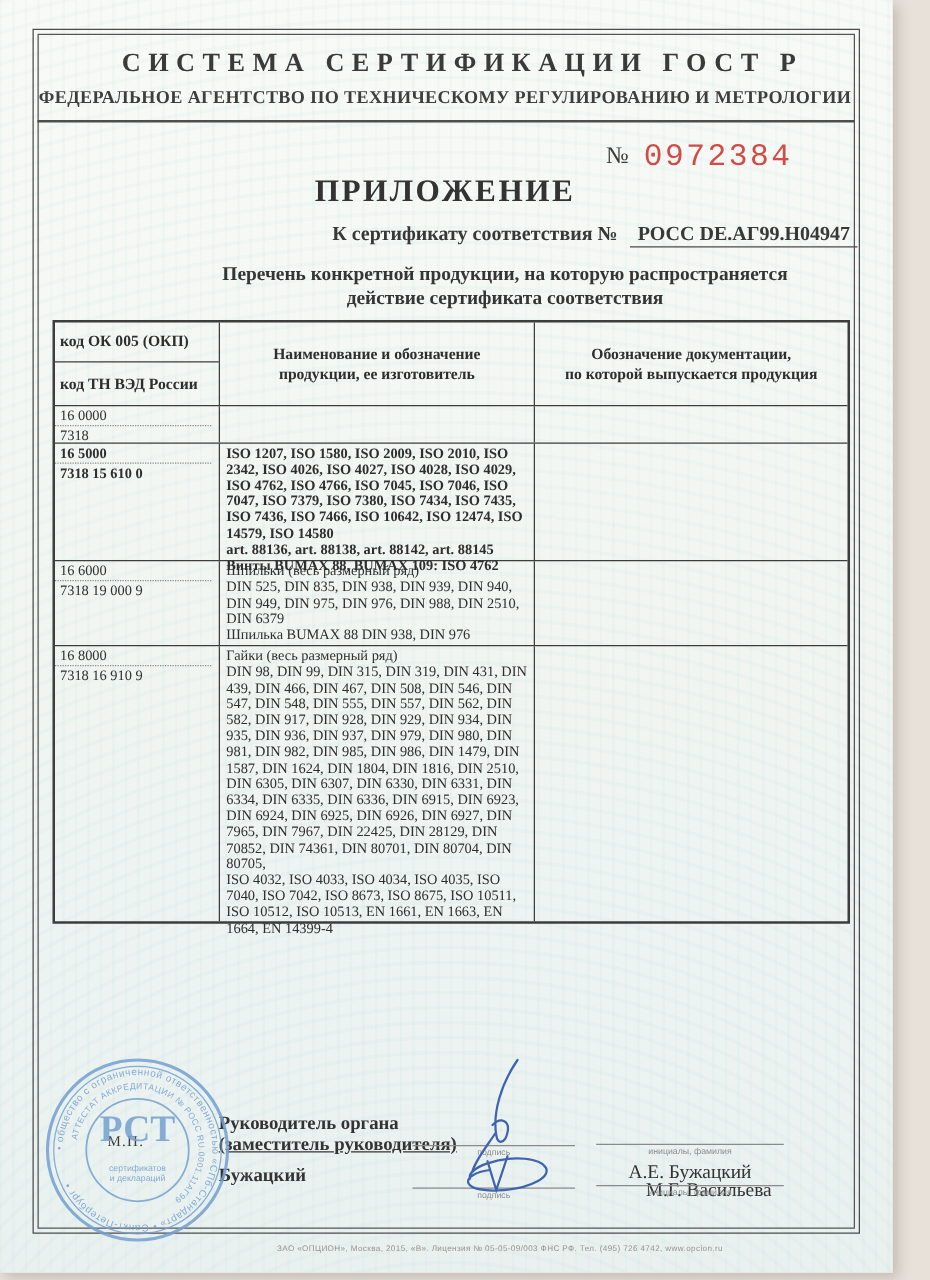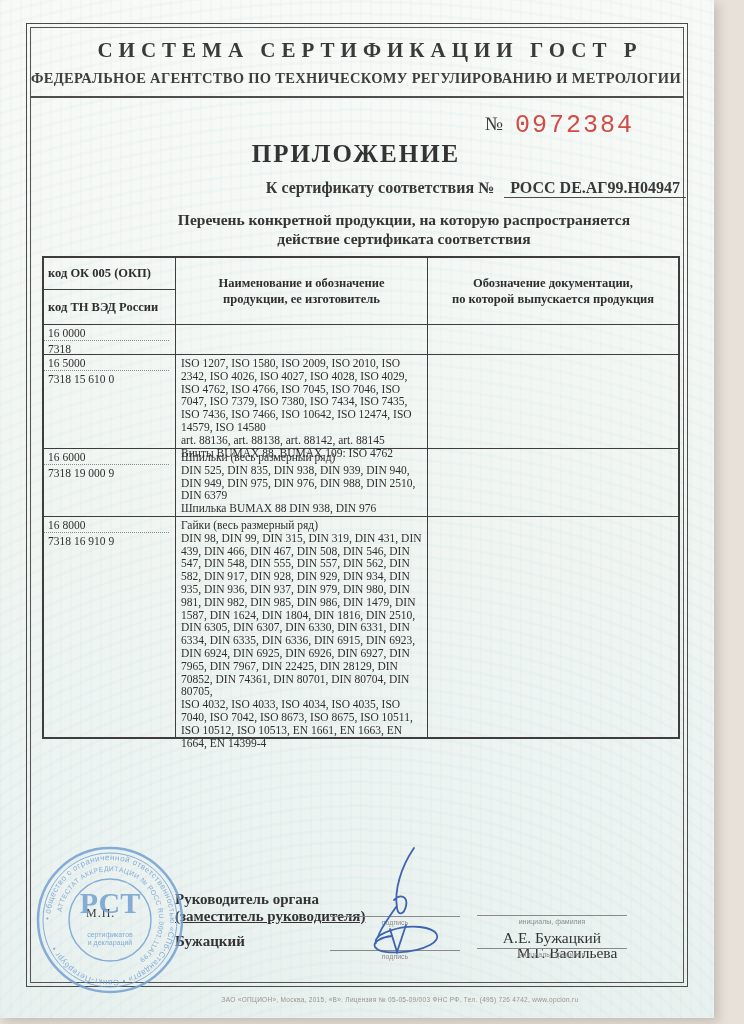--- a/index.html
+++ b/index.html
@@ -82,21 +82,21 @@
     font-size:12.5px;font-weight:600;box-sizing:border-box;
   }
   .code-okp{
     font-size:11.5px;padding:2px 4px 1px 4px;
     border-bottom:1px dotted #8a8a8a;margin-right:6px;
   }
   .code-tnved{font-size:11.5px;padding:2px 4px;}
   .cell-text{
     font-size:11.5px;line-height:12.8px;padding:2px 5px;white-space:pre-line;
   }
-  .r1{height:30px;} .r2{height:94px;} .r3{height:68px;} .r4{height:221px;}
+  .r1{height:30px;} .r2{height:94px;font-weight:bold;} .r3{height:68px;} .r4{height:221px;}
 
   
   .sig-label{position:absolute;font-size:15px;font-weight:bold;color:#333;}
   .sig-label .ul{text-decoration:underline;}
   .line{position:absolute;height:1px;background:#8a8a8a;}
   .caption{
     position:absolute;font-family:"Liberation Sans",sans-serif;
     font-size:7px;color:#8d8d8d;text-align:center;
   }
   .sig-name{position:absolute;font-size:15.5px;color:#333;text-align:center;}

